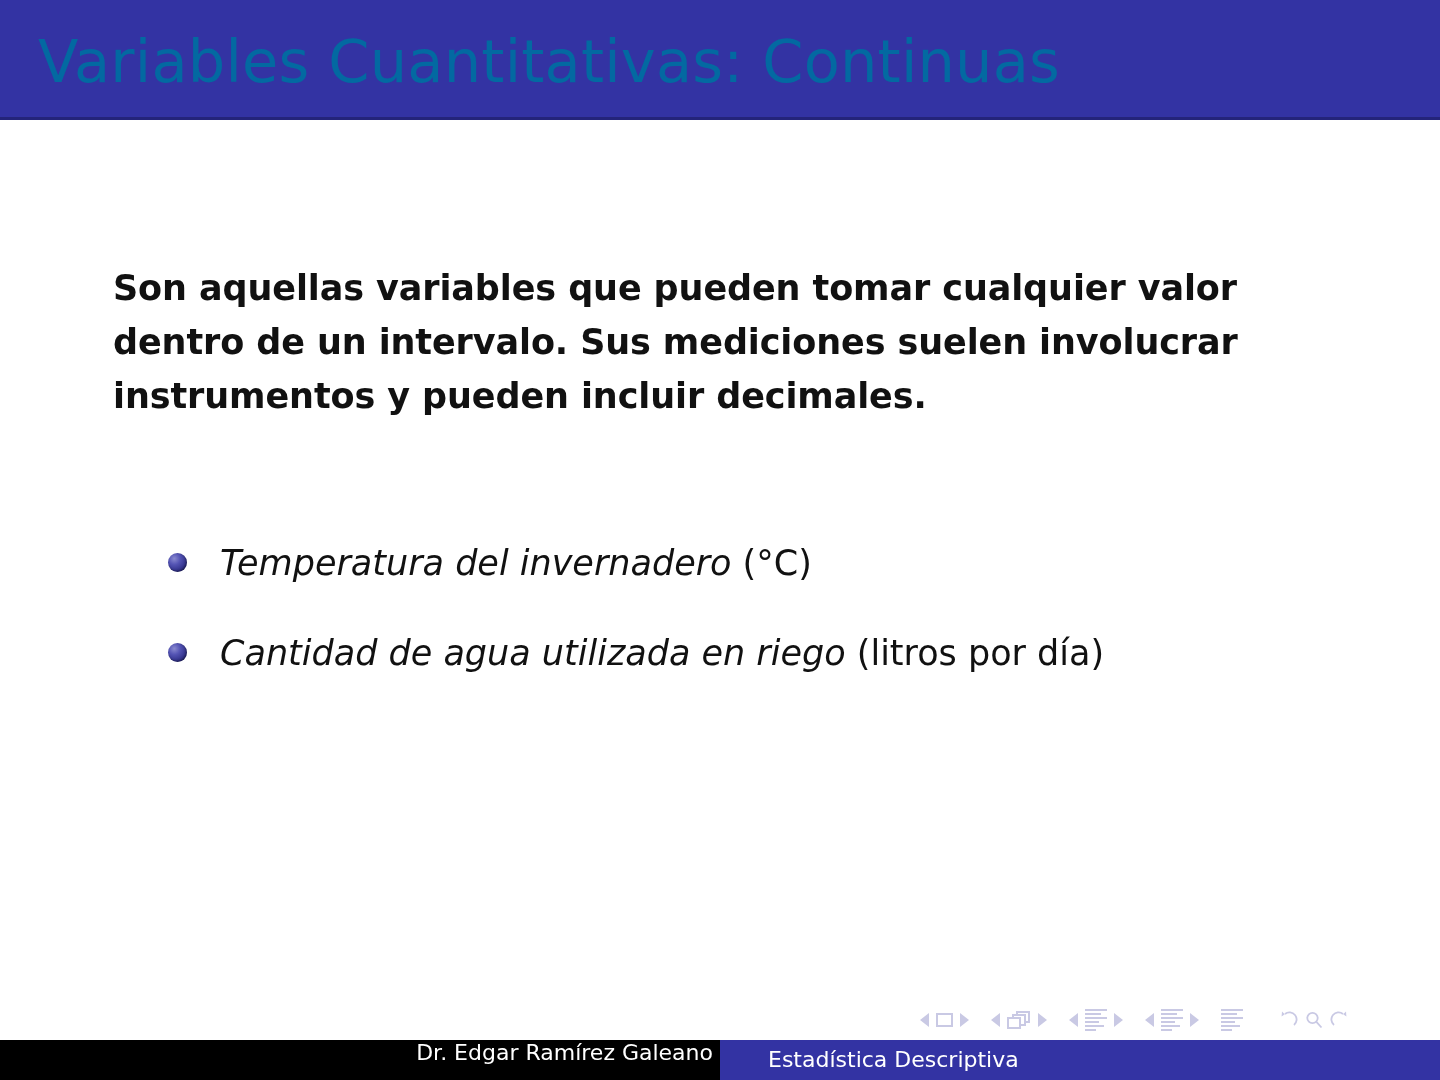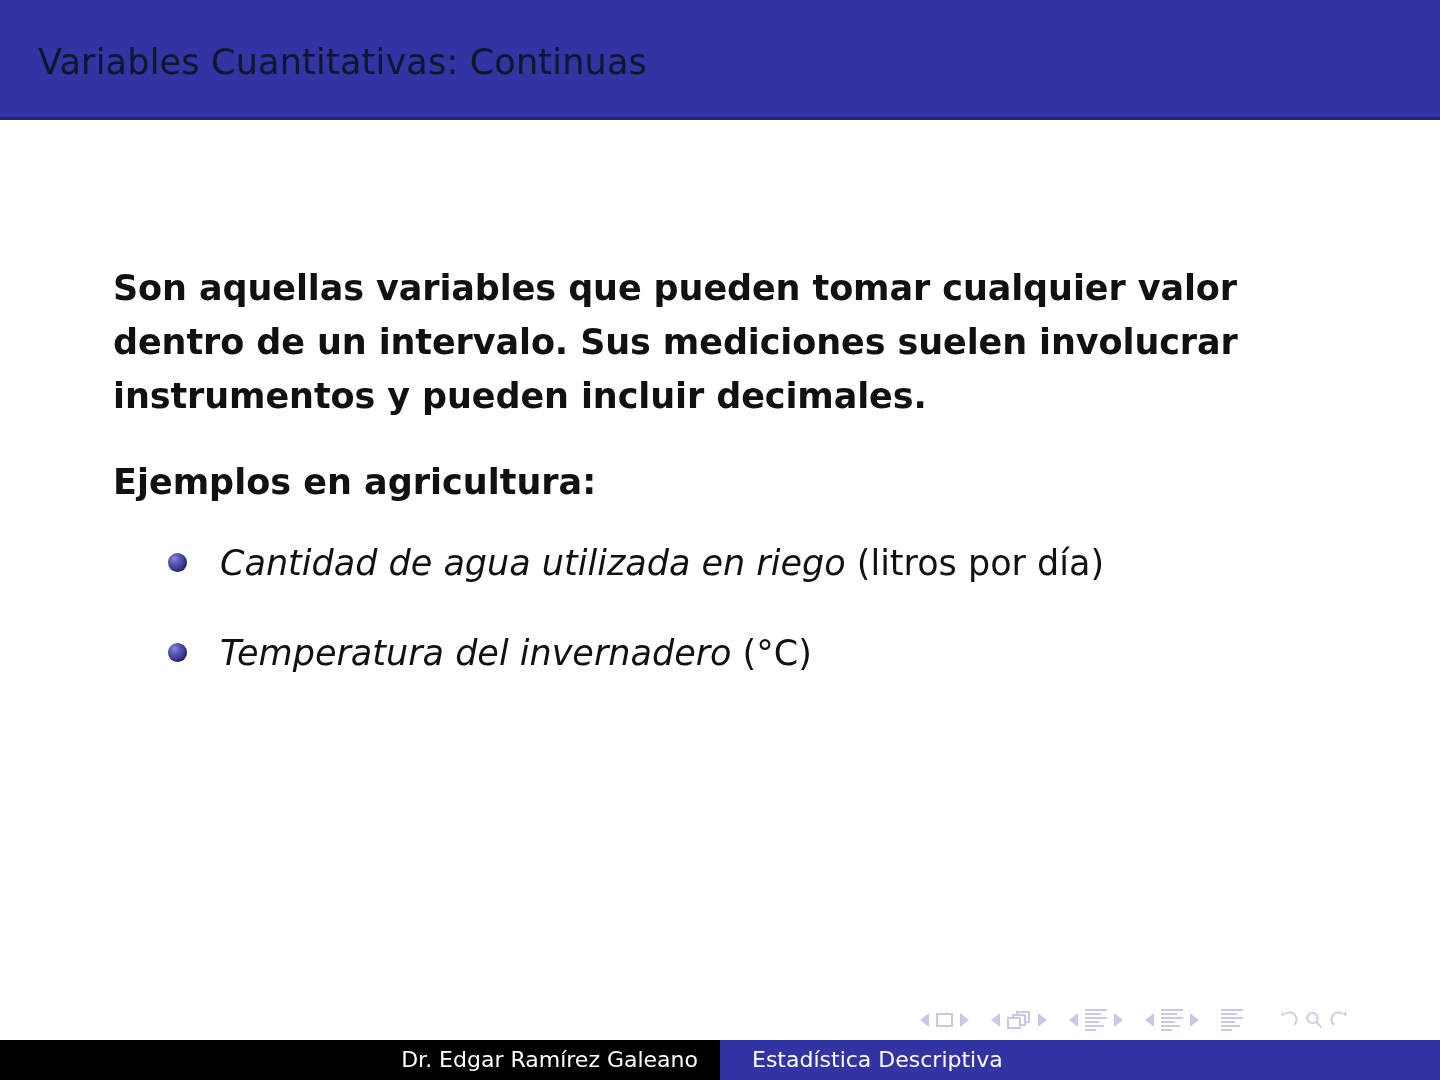--- a/index.html
+++ b/index.html
@@ -30,23 +30,23 @@
     left: 0;
     top: 117px;
     width: 1440px;
     height: 3px;
     background: #24247a;
   }
   .slide-title {
     position: absolute;
     left: 38px;
     top: 34px;
-    font-size: 35px;
+    font-size: 59px;
     line-height: 56px;
-    color: #0f172a;
+    color: #0369a1;
     letter-spacing: 0.2px;
     white-space: nowrap;
   }
 
   
   .body {
     position: absolute;
     left: 0;
     top: 120px;
     width: 1440px;
@@ -197,65 +197,64 @@
     top: 1040px;
     width: 1440px;
     height: 40px;
     display: flex;
   }
   .footer-left {
     width: 720px;
     height: 40px;
     background: #000000;
     display: flex;
-    align-items: center;
+    align-items: flex-start;
     justify-content: flex-end;
-    padding-right: 22px;
+    padding-right: 7px;
     box-sizing: border-box;
   }
   .footer-right {
     width: 720px;
     height: 40px;
     background: #3333a3;
     display: flex;
     align-items: center;
     justify-content: flex-start;
-    padding-left: 32px;
+    padding-left: 48px;
     box-sizing: border-box;
   }
   .footer-text {
     color: #ffffff;
     font-size: 22px;
     line-height: 26px;
     white-space: nowrap;
   }
 </style>
 </head>
 <body>
 
 <div class="titlebar"></div>
 <div class="titlebar-rule"></div>
 <div class="slide-title">Variables Cuantitativas: Continuas</div>
 
 <div class="body">
 
   <div class="para para-intro">Son aquellas variables que pueden tomar cualquier valor dentro de un intervalo. Sus mediciones suelen involucrar instrumentos y pueden incluir decimales.</div>
 
-  <div class="heading-bold">Ejemplos en agricultura:</div>
 
   <div class="bullets">
+
+    <div class="bullet-item">
+      <span class="bullet-marker"></span>
+      <span class="bullet-em">Temperatura del invernadero</span><span class="bullet-unit"> (°C)</span>
+    </div>
 
     <div class="bullet-item">
       <span class="bullet-marker"></span>
       <span class="bullet-em">Cantidad de agua utilizada en riego</span><span class="bullet-unit"> (litros por día)</span>
-    </div>
-
-    <div class="bullet-item">
-      <span class="bullet-marker"></span>
-      <span class="bullet-em">Temperatura del invernadero</span><span class="bullet-unit"> (°C)</span>
     </div>
 
   </div>
 
 
 </div>
 
 <div class="navsymbols">
 
   <div class="nav-group">

